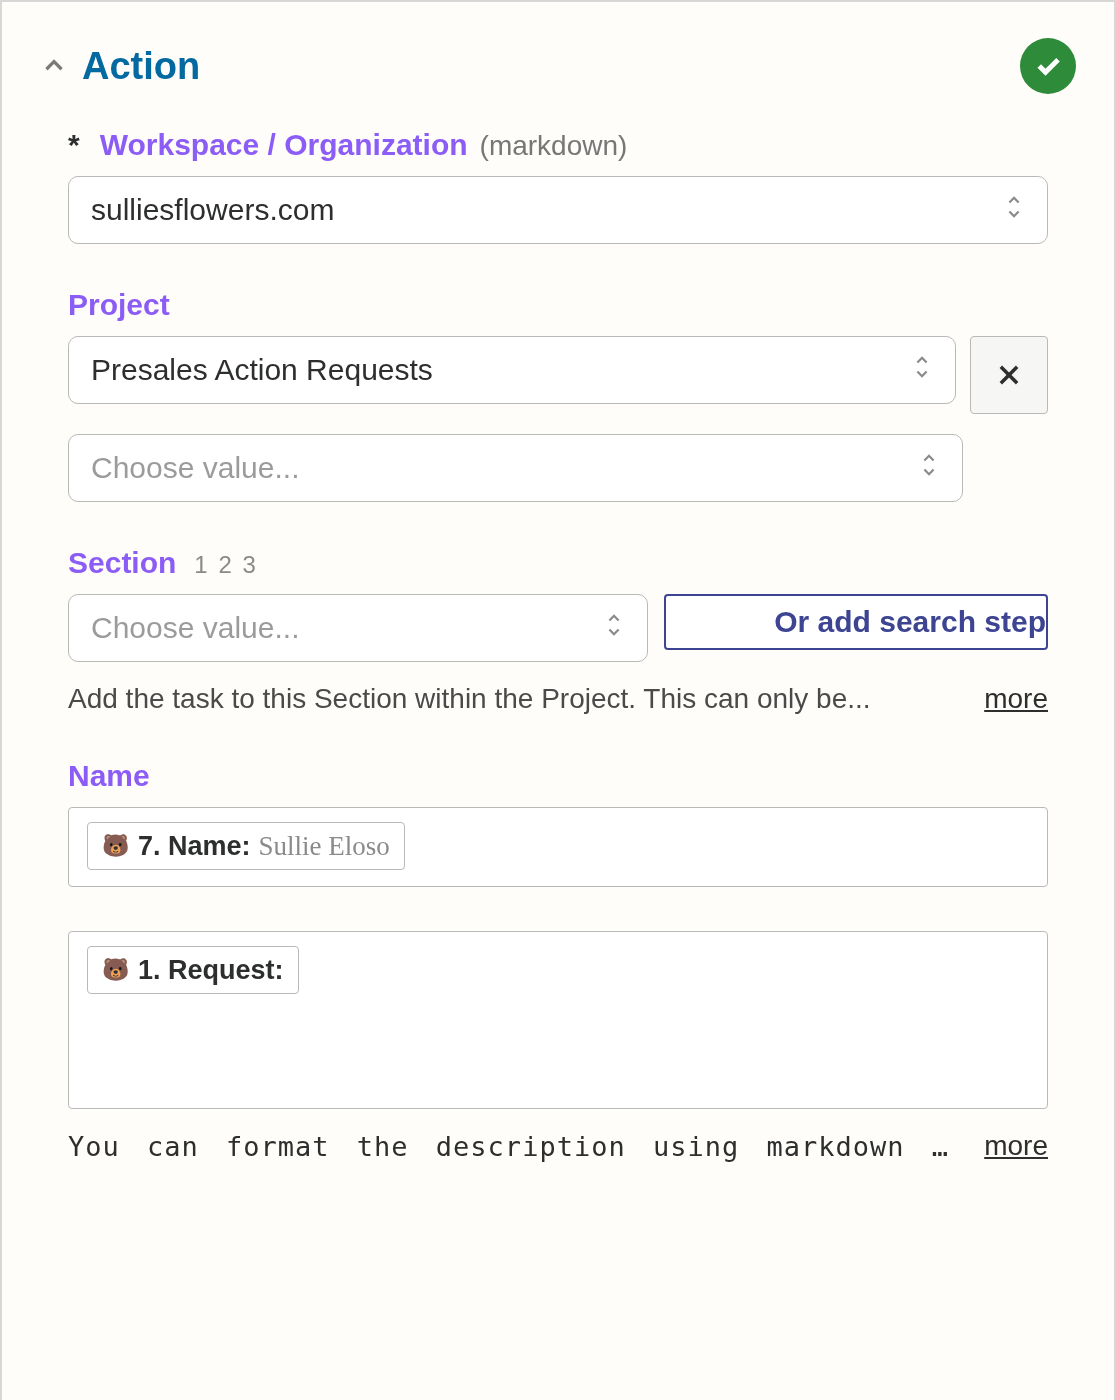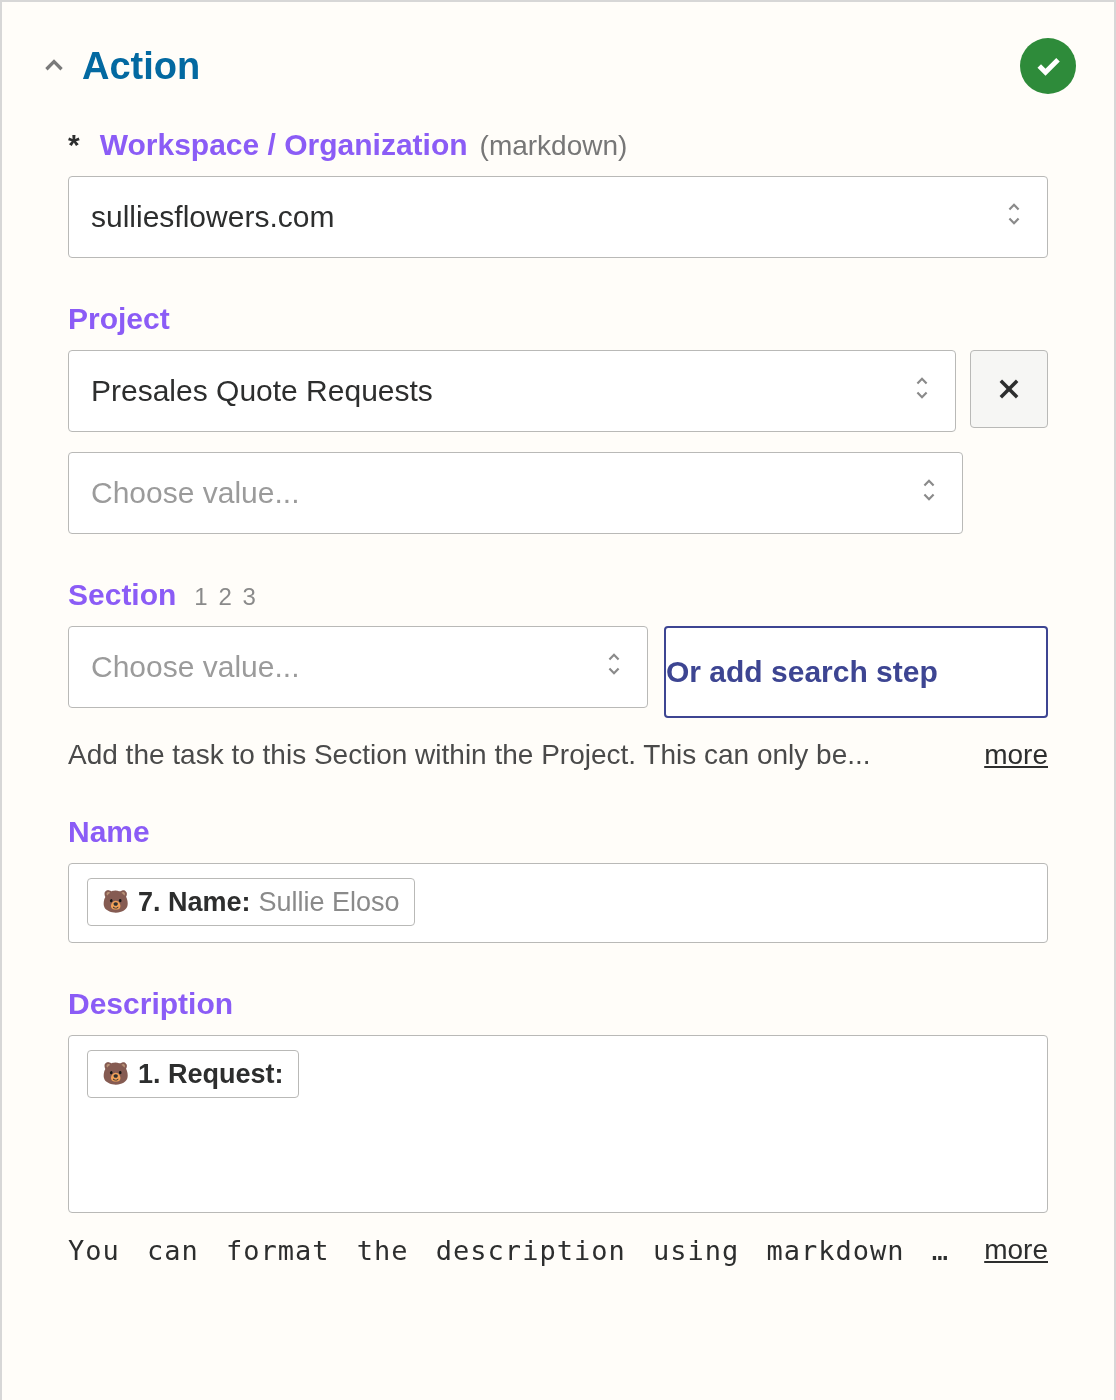--- a/index.html
+++ b/index.html
@@ -58,23 +58,23 @@
   .asterisk { font-size: 30px; font-weight: 700; margin-right: 8px; }
   .hint-inline { font-size: 28px; color: #777; font-weight: 400; }
   .sub-count { font-size: 24px; color: #8a8a8a; font-weight: 400; margin-left: 6px; letter-spacing: 2px; }
 
   .select-row { display: flex; gap: 14px; }
   .select {
     flex: 1;
     display: flex;
     align-items: center;
     border: 1px solid #b9b9b7;
-    border-radius: 4px;
+    border-radius: 10px;
     background: #fff;
-    height: 82px;
+    height: 68px;
     padding: 2px 22px;
     font-size: 30px;
     color: #2d2e2e;
     cursor: pointer;
     position: relative;
   }
   .select.ph { color:#9b9b9b; }
   .select .sel-arrows {
     margin-left: auto;
     width: 22px;
@@ -87,24 +87,24 @@
     border: 1px solid #b9b9b7;
     border-radius: 4px;
     background: #f6f6f4;
     display:inline-flex; align-items:center; justify-content:center;
     cursor:pointer;
   }
   .remove-btn svg { width: 28px; height: 28px; stroke:#2d2e2e; stroke-width:3; fill:none; }
 
   .link-button {
     flex:1;
-    display:flex; align-items:center; justify-content:flex-start;
+    display:flex; align-items:center; justify-content:flex-end;
     border: 2px solid #3d4592;
     border-radius: 4px;
-    height: 92px;
+    height: 56px;
     font-size: 30px;
     font-weight: 700;
     color: #3d4592;
     background: #fff;
     cursor:pointer;
   }
 
   .help-row {
     display:flex; align-items:center;
     margin-top: 21px;
@@ -134,21 +134,21 @@
     font-size: 27px;
     gap: 8px;
     height: 48px;
   }
   .pill .avatar {
     width: 28px; height: 24px;
     display:inline-flex; align-items:center; justify-content:center;
     font-size: 22px;
   }
   .pill .mapkey { font-weight: 700; color:#2d2e2e; }
-  .pill .mapval { color:#8a8a8a; }
+  .pill .mapval { color:#8a8a8a;font-family:Liberation Serif, serif; }
 
   .mono-help .help-text {
     font-family: "SFMono-Regular", Menlo, Consolas, monospace;
     font-size: 27px;
     letter-spacing: 1px;
     word-spacing: 10px;
     color:#2d2e2e;
   }
   
   .section-select-row { display:flex; gap: 16px; }
@@ -192,21 +192,21 @@
       </div>
     </div>
 
     <div class="field-group">
       <div class="label-row">
         <span class="field-label">Project</span>
       </div>
       <div class="stack">
         <div class="select-row">
           <div class="select">
-            <span>Presales Quote Requests</span>
+            <span>Presales Action Requests</span>
             <span class="sel-arrows">
               <svg viewBox="0 0 24 30">
                   <polyline points="7 10 12 5 17 10"></polyline>
                   <polyline points="7 20 12 25 17 20"></polyline>
                 </svg>
             </span>
           </div>
           <div class="remove-btn">
             <svg viewBox="0 0 24 24">
                 <line x1="5" y1="5" x2="19" y2="19"></line>
@@ -258,23 +258,20 @@
       <div class="pill-input">
         <span class="pill">
           <span class="avatar">🐻</span>
           <span class="mapkey">7. Name:</span>
           <span class="mapval">Sullie Eloso</span>
         </span>
       </div>
     </div>
 
     <div class="field-group tight">
-      <div class="label-row">
-        <span class="field-label">Description</span>
-      </div>
       <div class="pill-input tall">
         <span class="pill">
           <span class="avatar">🐻</span>
           <span class="mapkey">1. Request:</span>
         </span>
       </div>
       <div class="help-row mono-help">
         <span class="help-text">You can format the description using markdown synta...</span>
         <span class="more-link">more</span>
       </div>

